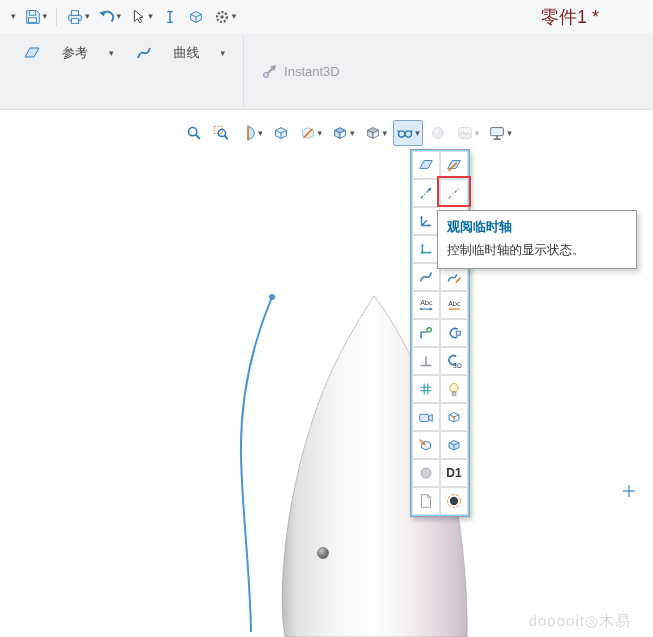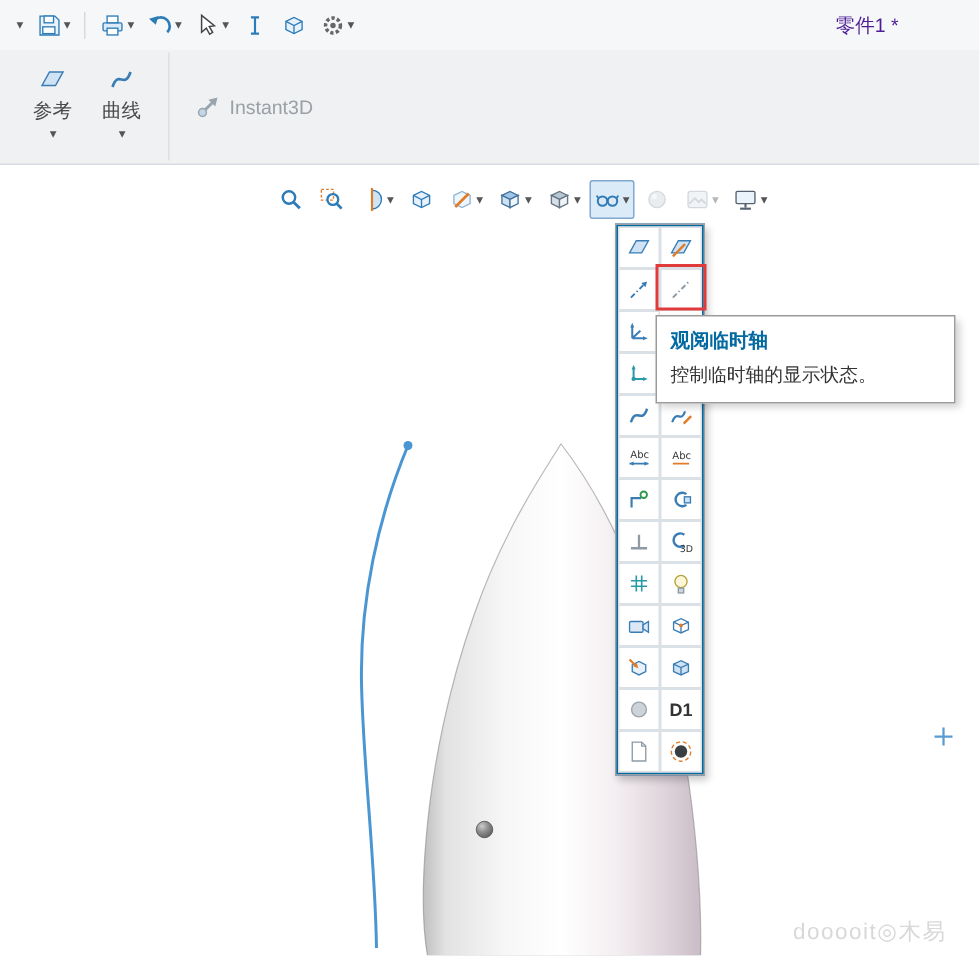--- a/index.html
+++ b/index.html
@@ -11,34 +11,34 @@
   }
   
   .topbar {
     height:33px; background:#f6f7f8; display:flex; align-items:center;
     padding:0 8px; gap:4px;
   }
   .tb-btn { display:flex; align-items:center; padding:2px; border-radius:2px; }
   .icon18 { width:18px; height:18px; display:block; }
   .arrow { font-size:9px; color:#555; margin-left:1px; line-height:1; }
   .tb-sep { width:1px; height:18px; background:#d7d9db; margin:0 3px; }
-  .doc-title { margin-left:auto; margin-right:46px; font-size:13px; color:#4c1d95; }
+  .doc-title { margin-left:auto; margin-right:46px; font-size:18px; color:#7f1d1d; }
 
   
   .ribbon {
     height:77px; background:#eff1f3; border-bottom:1px solid #d9dbe0;
     display:flex; align-items:stretch; padding:2px 0 2px 6px;
   }
   .rgroup1 { display:flex; flex-direction:column; justify-content:space-around;
     padding:2px 10px 4px 2px; border-right:1px solid #dee0e3; }
   .ritem { display:flex; align-items:center; gap:6px; font-size:13px; color:#4a4a4a;
     padding:1px 3px; border-radius:2px; }
   .rgroup2 { display:flex; align-items:flex-start; gap:12px; padding:6px 14px 2px 12px;
     border-right:1px solid #dee0e3; }
-  .rcol { display:flex; flex-direction:column; align-items:center; gap:2px;
+  .rcol { display:flex; align-items:center; gap:20px;
     font-size:13px; color:#4a4a4a; padding:2px 4px; border-radius:2px;font-family:Liberation Serif, serif; }
   .rgroup3 { display:flex; flex-direction:row; align-items:center; justify-content:center;
     gap:4px; padding:0 16px; font-size:13px; color:#9aa0a5; }
   .icon20 { width:20px; height:20px; display:block; }
 
   
   .canvas { position:absolute; left:0; top:110px; width:639px; height:527px; background:#fff; }
   .canvas svg.scene { position:absolute; left:0; top:0; }
   .watermark { position:absolute; right:8px; bottom:6px; font-size:15px;
     color:#d8d8d8; letter-spacing:1px; }
@@ -46,21 +46,21 @@
   
   .viewbar { position:absolute; left:182px; top:120px; display:flex; align-items:center; gap:3px; }
   .vt-btn { height:26px; display:flex; align-items:center; padding:1px 2px;
     border:1px solid transparent; border-radius:2px; background:transparent; }
   .vt-btn.pressed { background:#dcebf8; border-color:#7fa8cf; }
   .vt-btn.disabled { opacity:.42; }
 
   
   .hs-panel {
     position:absolute; left:410px; top:149px; z-index:20;
-    background:#0369a1; border:1px solid #9aa0a6; box-shadow:2px 3px 5px rgba(0,0,0,.22);
+    background:#7dd3fc; border:1px solid #9aa0a6; box-shadow:2px 3px 5px rgba(0,0,0,.22);
     padding:1px; display:grid; grid-template-columns:28px 28px;
   }
   .hs-cell { width:28px; height:28px; display:flex; align-items:center; justify-content:center;
     border:1px solid #dbe0e5; background:#ffffff; }
   .hs-cell.empty { background:#fdfdfe; border-color:transparent; }
   .hs-cell .d1 { font-size:12px; color:#333; font-weight:bold; }
   .hl-red { position:absolute; left:437px; top:176px; width:34px; height:31px;
     border:2px solid #e03a3a; z-index:30; pointer-events:none; }
 
   

